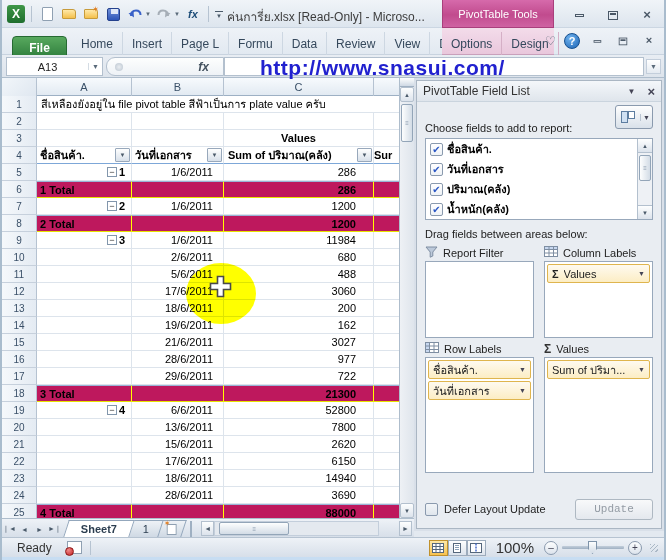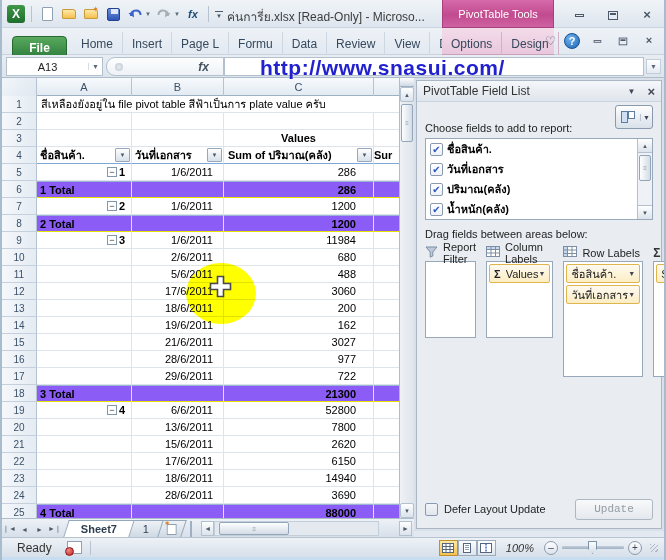--- a/index.html
+++ b/index.html
@@ -98,21 +98,21 @@
   .filterbtn { position:absolute; right:1px; top:1px; width:15px; height:14px;
                border:1px solid #98a8bb; background:linear-gradient(#fefefe,#d8e0ea); border-radius:1px;
                font-size:6px; color:#4a5a6a; display:flex; align-items:center; justify-content:center; }
   .vtitle { justify-content:center; font-weight:bold; }
   .dcell-b, .dcell-c { justify-content:flex-end; }
   .dcell-b { padding-right:10px; } .dcell-c { padding-right:17px; }
   .gcell { justify-content:flex-end; padding-right:6px; }
   .minusbox { width:10px; height:10px; border:1px solid #8296ac; background:#fff; font-size:9px; line-height:8px;
               text-align:center; color:#333; margin-right:2px; flex:none; }
   .gnum { font-weight:bold; }
-  .trow .cell { background:#8b5cf6; font-weight:bold; border-right-color:#ffff00; border-bottom-color:#e8e200;
+  .trow .cell { background:#be185d; font-weight:bold; border-right-color:#ffff00; border-bottom-color:#e8e200;
                 border-top:1px solid #9ab3d5; }
   .trow .ca { padding-left:3px; }
   .trow .cc { justify-content:flex-end; padding-right:17px; }
 
   
   .cursor-glow { position:absolute; left:184px; top:263px; width:70px; height:61px; border-radius:50%;
                  background:#ffff00; mix-blend-mode:multiply; z-index:6; }
   .cell-cursor { position:absolute; left:207px; top:275px; z-index:7; }
 
   
@@ -146,21 +146,21 @@
   .fcb { width:13px; height:13px; border:1px solid #8a9aae; background:linear-gradient(#fff,#eef2f6); border-radius:2px;
          font-size:10px; line-height:11px; text-align:center; color:#2b57c4; margin-right:4px; flex:none; }
   .field-label { font-weight:bold; font-size:11px; color:#000; }
   .fl-scroll { position:absolute; right:0; top:0; bottom:0; width:15px; background:#eef1f5; border-left:1px solid #b3c0ce; }
   .fls-btn { height:14px; font-size:6px; color:#4a5a6a; display:flex; align-items:center; justify-content:center;
              background:linear-gradient(#fdfefe,#dce3ec); border-bottom:1px solid #b3c0ce; }
   .fls-thumb { margin:2px 1px; height:26px; background:linear-gradient(90deg,#fdfefe,#d3dce6); border:1px solid #93a5b8;
                border-radius:2px; font-size:6px; color:#8a9aad; display:flex; align-items:center; justify-content:center; }
   .fls-down { position:absolute; bottom:0; left:0; right:0; border-top:1px solid #b3c0ce; border-bottom:none; }
   .drag-label { margin:8px 8px 2px 8px; font-size:11px; color:#222; }
-  .areas { display:grid; grid-template-columns:1fr 1fr 1fr 1fr; column-gap:10px; padding:0 8px; }
+  .areas { display:grid; grid-template-columns:1fr 1fr; column-gap:10px; padding:0 8px; }
   .area-head { height:17px; display:flex; align-items:center; gap:5px; font-size:11px; color:#222; margin-top:2px; }
   .area-box { background:#fff; border:1px solid #98a8bb; padding:2px; }
   .area-box.short { height:77px; }
   .area-box.tall { height:116px; }
   .pill { height:19px; border:1px solid #dfb54e; border-radius:2px; background:linear-gradient(#fefaf0,#fcedc4);
           display:flex; align-items:center; padding:0 4px; margin-bottom:2px; font-size:11px; color:#222; }
   .pill-sigma { font-weight:bold; margin-right:5px; font-size:11px; }
   .pill-text { flex:1; white-space:nowrap; overflow:hidden; }
   .pill-caret { font-size:7px; color:#445; }
   .sigma-ic { font-weight:bold; font-size:12px; color:#333; }
@@ -200,21 +200,21 @@
                background:linear-gradient(#eef2f7,#d7dfe9); border-top:1px solid #b6c3d1; display:flex; align-items:center; }
   .ready { font-size:12px; color:#333; margin-left:15px; width:42px; }
   .macro-ic { width:15px; height:13px; background:#fff; border:1px solid #8fa0b2; position:relative; margin-left:8px; }
   .macro-ic::after { content:""; position:absolute; left:-3px; bottom:-3px; width:7px; height:7px; border-radius:50%;
                      background:radial-gradient(circle at 35% 30%,#f08a8a,#c32222); border:1px solid #8d1717; }
   .sb-sep { width:1px; height:14px; background:#b6c3d1; margin:0 8px; }
   .sb-right { margin-left:auto; display:flex; align-items:center; margin-right:6px; }
   .viewbtn { width:19px; height:16px; border:1px solid #9cabbc; background:linear-gradient(#fdfefe,#dce3ec);
              display:flex; align-items:center; justify-content:center; }
   .viewbtn.active { background:linear-gradient(#fde8a8,#f6c24f); border-color:#c0912c; }
-  .zoomlvl { font-size:11px; color:#333; margin:12px 10px;font-style:italic; }
+  .zoomlvl { font-size:15px; color:#333; margin:12px 10px; }
   .zbtn { width:14px; height:14px; border-radius:50%; border:1px solid #8a9aae; background:linear-gradient(#fdfefe,#dce3ec);
           font-size:10px; line-height:11px; color:#445; text-align:center; }
   .ztrack { width:62px; height:3px; background:linear-gradient(#c2cedb,#9fb0c2); margin:0 4px; position:relative; border-radius:1px; }
   .zhandle { position:absolute; left:26px; top:-5px; width:9px; height:13px; background:linear-gradient(#fdfefe,#d3dce6);
              border:1px solid #7e93a9; clip-path:polygon(0 0,100% 0,100% 62%,50% 100%,0 62%); }
   .grip { width:8px; height:8px; margin-left:8px;
           background:repeating-linear-gradient(135deg,#aab8c6 0 1px,transparent 1px 3px); }
   .bottomstrip { position:absolute; left:0; top:557px; width:100%; height:3px; background:#c7ddf2; }
 </style>
 </head>

